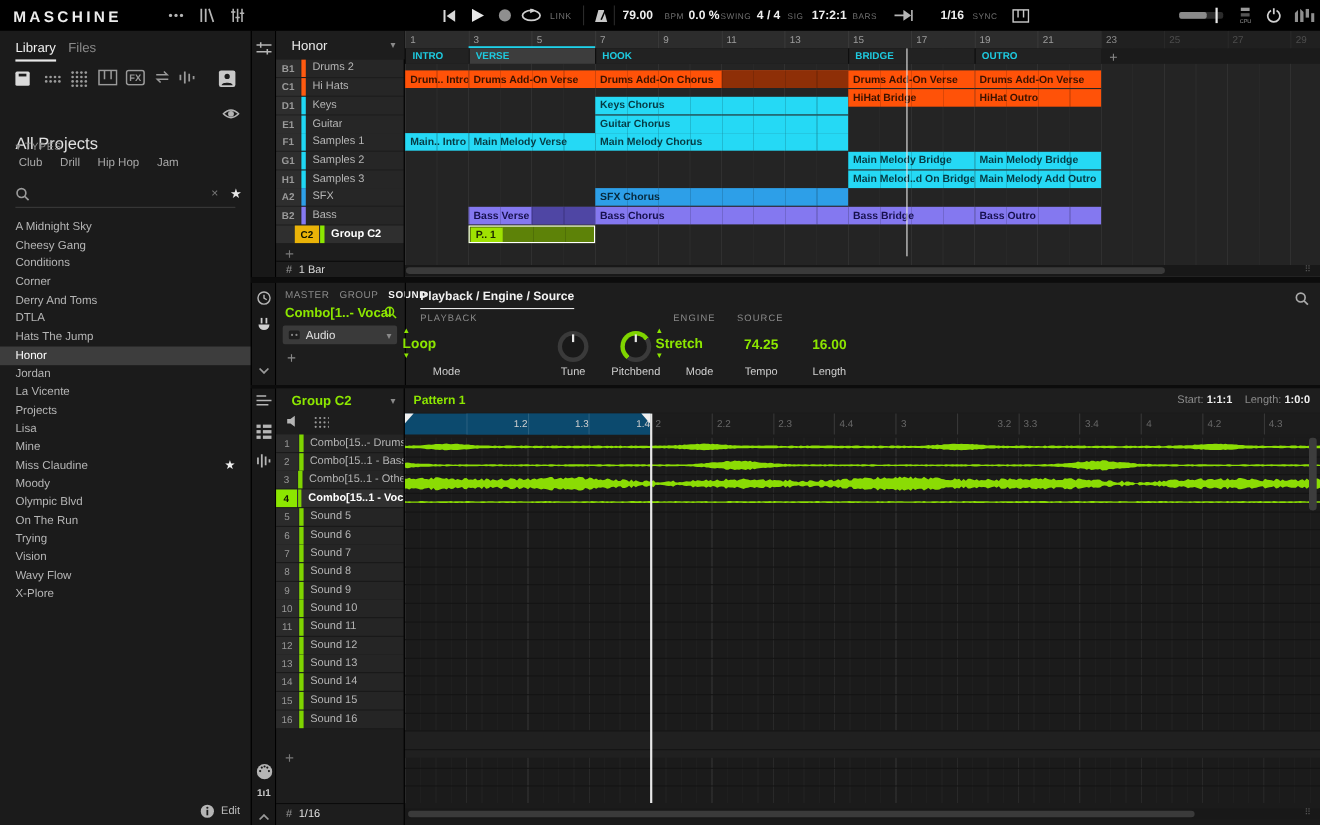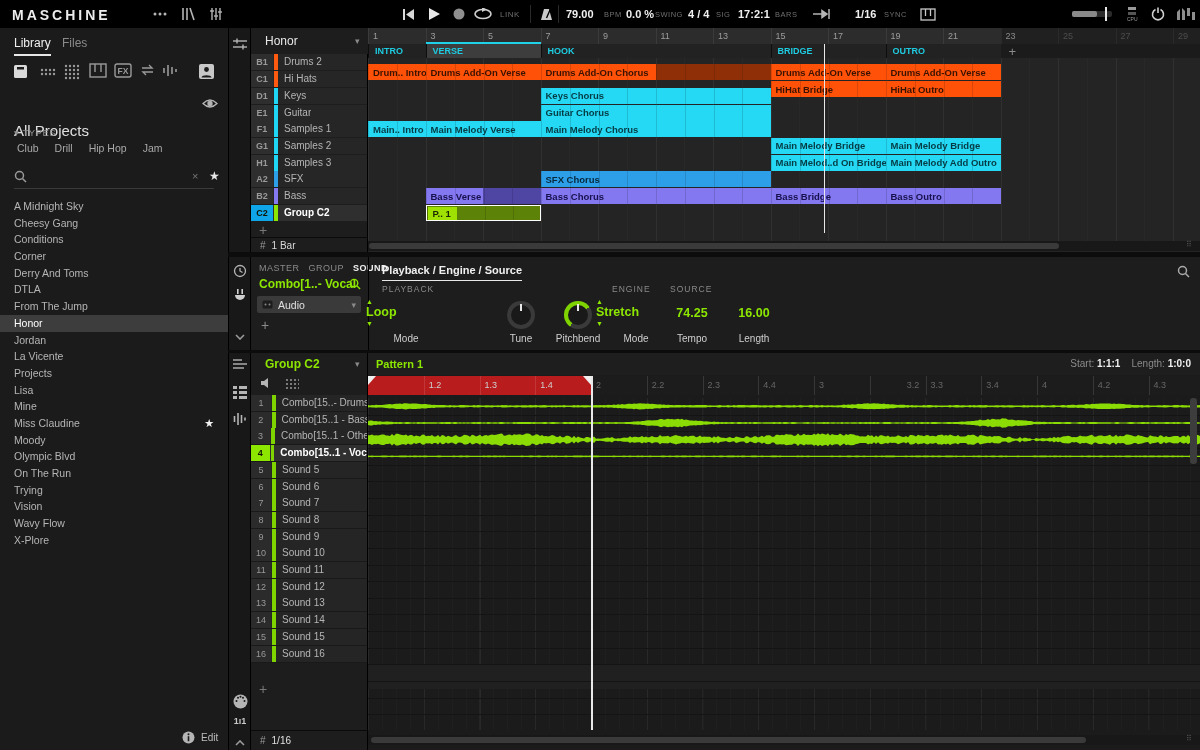--- a/index.html
+++ b/index.html
@@ -35,21 +35,21 @@
   
   .vstrip{position:absolute;left:228px;width:22px;background:#181818;border-left:1px solid #000;}
   .vs-ic{position:absolute;left:3px;width:16px;height:16px;color:#9a9a9a;display:flex;align-items:center;justify-content:center;}
   
   .groupcol{position:absolute;left:250px;top:28px;width:117px;height:224px;background:#1d1d1d;border-left:1px solid #000;overflow:hidden;}
   .gc-row{position:absolute;left:0;width:117px;height:16px;background:#262626;display:flex;}
   .gc-badge{width:22px;height:16px;background:#2e2e2e;color:#9a9a9a;font-size:9px;font-weight:bold;
             display:flex;align-items:center;justify-content:center;margin-right:1px;}
   .gc-strip{width:4px;height:16px;margin-right:6px;}
   .gc-lab{font-size:10px;color:#b5b5b5;line-height:16px;white-space:nowrap;overflow:hidden;}
-  .gc-row.selected .gc-badge{background:#0ea5e9;color:#101400;}
+  .gc-row.selected .gc-badge{background:#eab308;color:#101400;margin-left:17px;}
   .gc-row.selected{background:#2f2f2f;}
   .gc-row.selected .gc-lab{color:#fff;font-weight:bold;}
   .gc-header{position:absolute;left:0;top:0;width:117px;height:26px;background:#1d1d1d;z-index:3;}
   .gc-title{position:absolute;left:14px;top:6px;font-size:12px;color:#e8e8e8;}
   .caret{color:#8a8a8a;font-size:9px;}
   .gc-plus{position:absolute;left:8px;top:194px;color:#777;font-size:14px;}
   .gc-foot{position:absolute;left:0;top:209px;width:117px;height:15px;border-top:1px solid #0a0a0a;
            font-size:10px;color:#d8d8d8;display:flex;align-items:center;gap:6px;padding-left:9px;}
   
   .arranger{position:absolute;left:367px;top:28px;width:833px;height:224px;background:#242424;border-left:1px solid #000;overflow:hidden;}
@@ -121,21 +121,21 @@
   .sc-plus{position:absolute;left:8px;top:328px;color:#777;font-size:14px;}
   .sc-foot{position:absolute;left:0;top:377px;width:117px;height:20px;border-top:1px solid #0a0a0a;
            display:flex;align-items:center;gap:6px;padding-left:9px;font-size:10px;color:#e0e0e0;box-sizing:border-box;}
   
   .pattern{position:absolute;left:367px;top:353px;width:833px;height:397px;background:#1b1b1b;border-left:1px solid #000;overflow:hidden;}
   .pat-head{position:absolute;left:0;top:0;width:833px;height:22px;background:#1e1e1e;}
   .pat-name{position:absolute;left:8px;top:5px;font-size:11px;font-weight:bold;color:#8ce600;}
   .pat-meta{position:absolute;right:10px;top:5px;font-size:10px;color:#8a8a8a;}
   .pat-meta b{color:#f0f0f0;}
   .pruler{position:absolute;left:0;top:23px;width:833px;height:19px;background:#1c1c1c;}
-  .pruler .bright{position:absolute;left:0;top:0;width:223px;height:19px;background:#b91c1c;}
+  .pruler .bright{position:absolute;left:0;top:0;width:223px;height:19px;background:#0c4a6e;text-align:right;}
   .ptick{position:absolute;top:0;height:19px;border-left:1px solid rgba(255,255,255,.12);font-size:9px;
          color:#666;padding:4px 0 0 4px;box-sizing:border-box;}
   .ptick.bright{color:#d0d0d0;}
   .lanes{position:absolute;left:0;top:45px;width:833px;height:332px;background:#1b1b1b;
     background-image:repeating-linear-gradient(90deg,rgba(255,255,255,.045) 0 1px,transparent 1px 55.75px),
                      repeating-linear-gradient(90deg,rgba(255,255,255,.02) 0 1px,transparent 1px 13.94px);}
   .lane-sep{position:absolute;left:0;width:833px;height:1px;background:#141414;}
   .plain-band{position:absolute;left:0;top:266px;width:833px;height:25px;background:#202020;}
   .vscroll{position:absolute;left:822px;top:45px;width:7px;height:66px;background:#3d3d3d;border-radius:3px;}
   .flag-end{position:absolute;top:23px;width:0;height:0;border-top:9px solid #f0f0f0;border-left:8px solid transparent;}
@@ -358,21 +358,21 @@
       <span class="abs" style="left:178px;top:4px;color:#777;font-size:11px">×</span>
       <span class="abs" style="left:195px;top:3px;color:#e8e8e8;font-size:12px">★</span>
     </div>
     <div class="projlist" id="project-list">
         <div class="proj">A Midnight Sky</div>
         <div class="proj">Cheesy Gang</div>
         <div class="proj">Conditions</div>
         <div class="proj">Corner</div>
         <div class="proj">Derry And Toms</div>
         <div class="proj">DTLA</div>
-        <div class="proj">From The Jump</div>
+        <div class="proj">Hats The Jump</div>
         <div class="proj selected">Honor</div>
         <div class="proj">Jordan</div>
         <div class="proj">La Vicente</div>
         <div class="proj">Projects</div>
         <div class="proj">Lisa</div>
         <div class="proj">Mine</div>
         <div class="proj">Miss Claudine<span class="star">★</span></div>
         <div class="proj">Moody</div>
         <div class="proj">Olympic Blvd</div>
         <div class="proj">On The Run</div>

